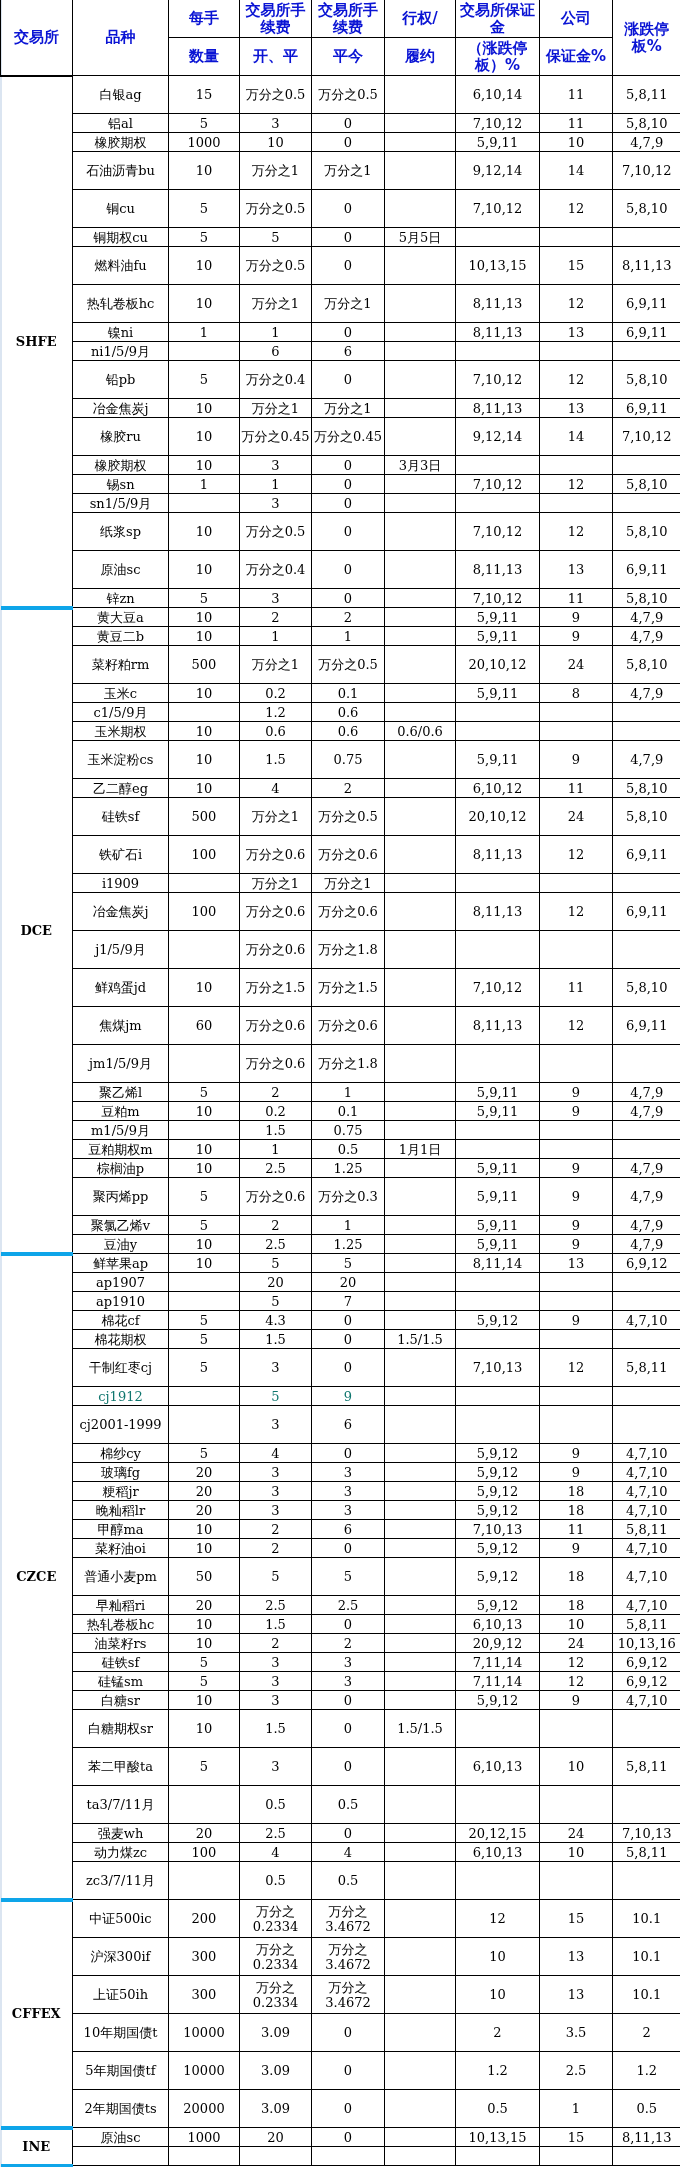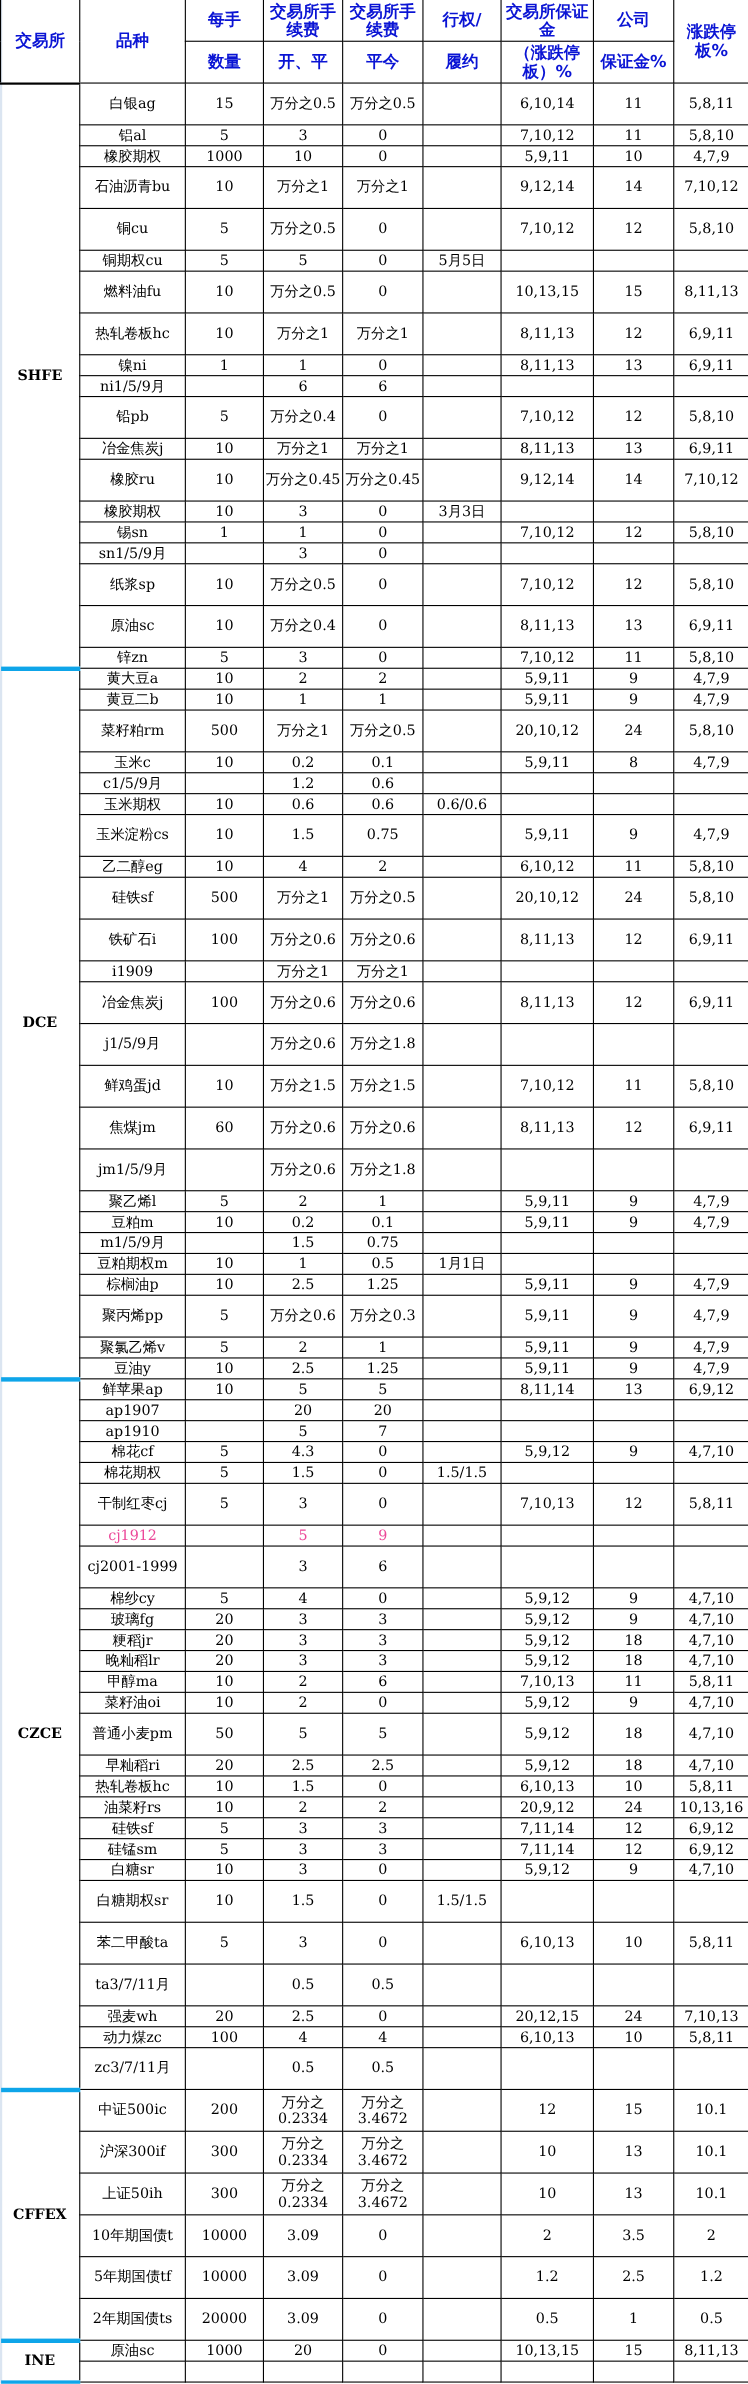--- a/index.html
+++ b/index.html
@@ -24,21 +24,21 @@
   }
   th {
     color: #0a14d4; font-weight: bold;
     font-family: "DejaVu Sans", "Liberation Sans", sans-serif;
     font-size: 15px; line-height: 17px; height: 37px;
   }
   tr.h1 th { border-bottom: 1.5px solid #000; }
   td.ex { border-left: none; border-top: 2px solid #000; border-bottom: 4px solid #0ea5e9; font-size: 13px; font-weight: bold; }
   tr.s td { height: 18px; }
   tr.t td { height: 37px; }
-  td.red { color: #ec4899; }
+  td.red { color: #0f766e; }
   td.name { white-space: nowrap; font-size: 13px; }
   table { border-top: none; }
   tr:first-child th { border-top: none; }
   td:last-child, th:last-child { border-right: none; }
 </style>
 </head>
 <body>
 
 <div class="gutter"></div>
 

